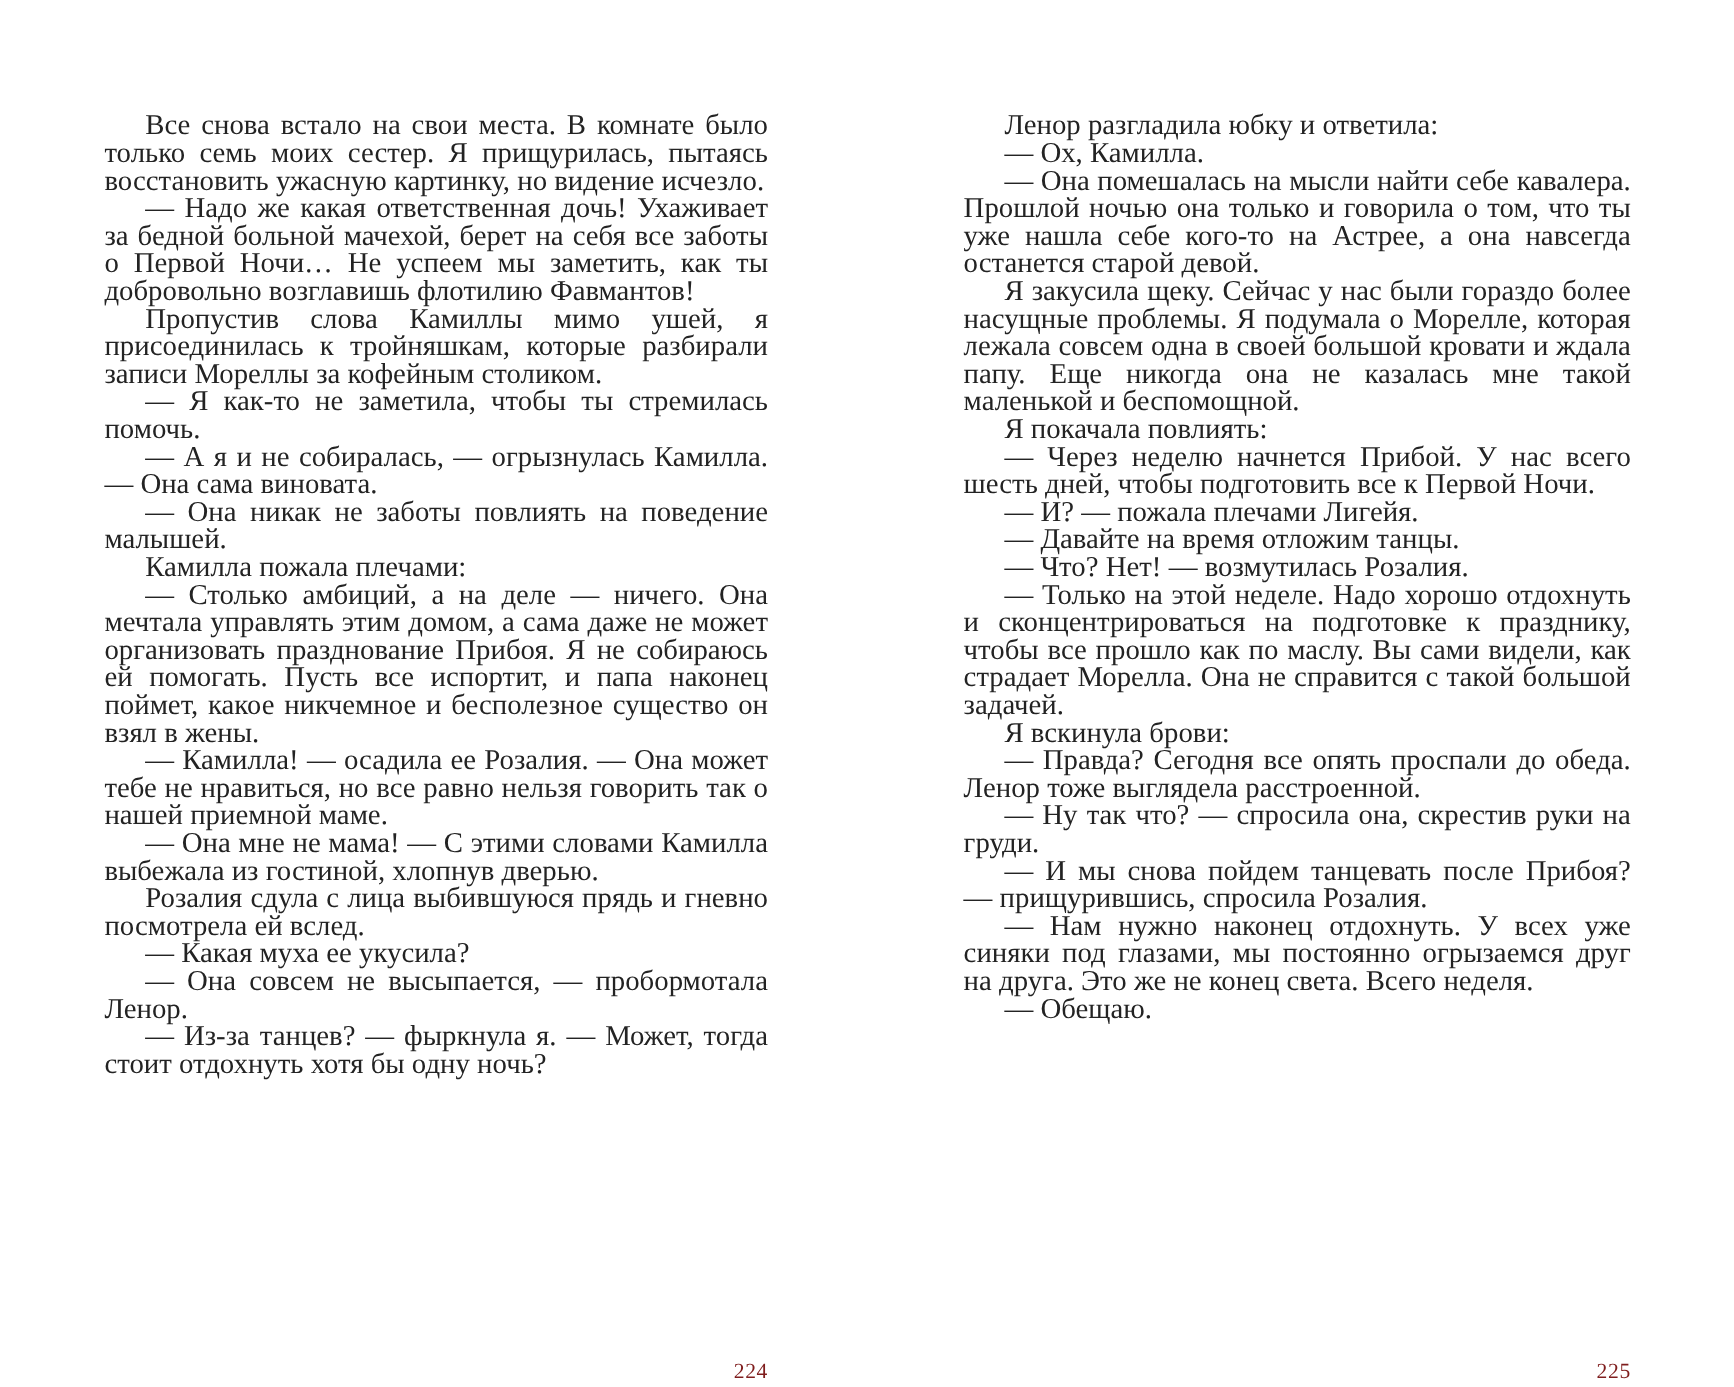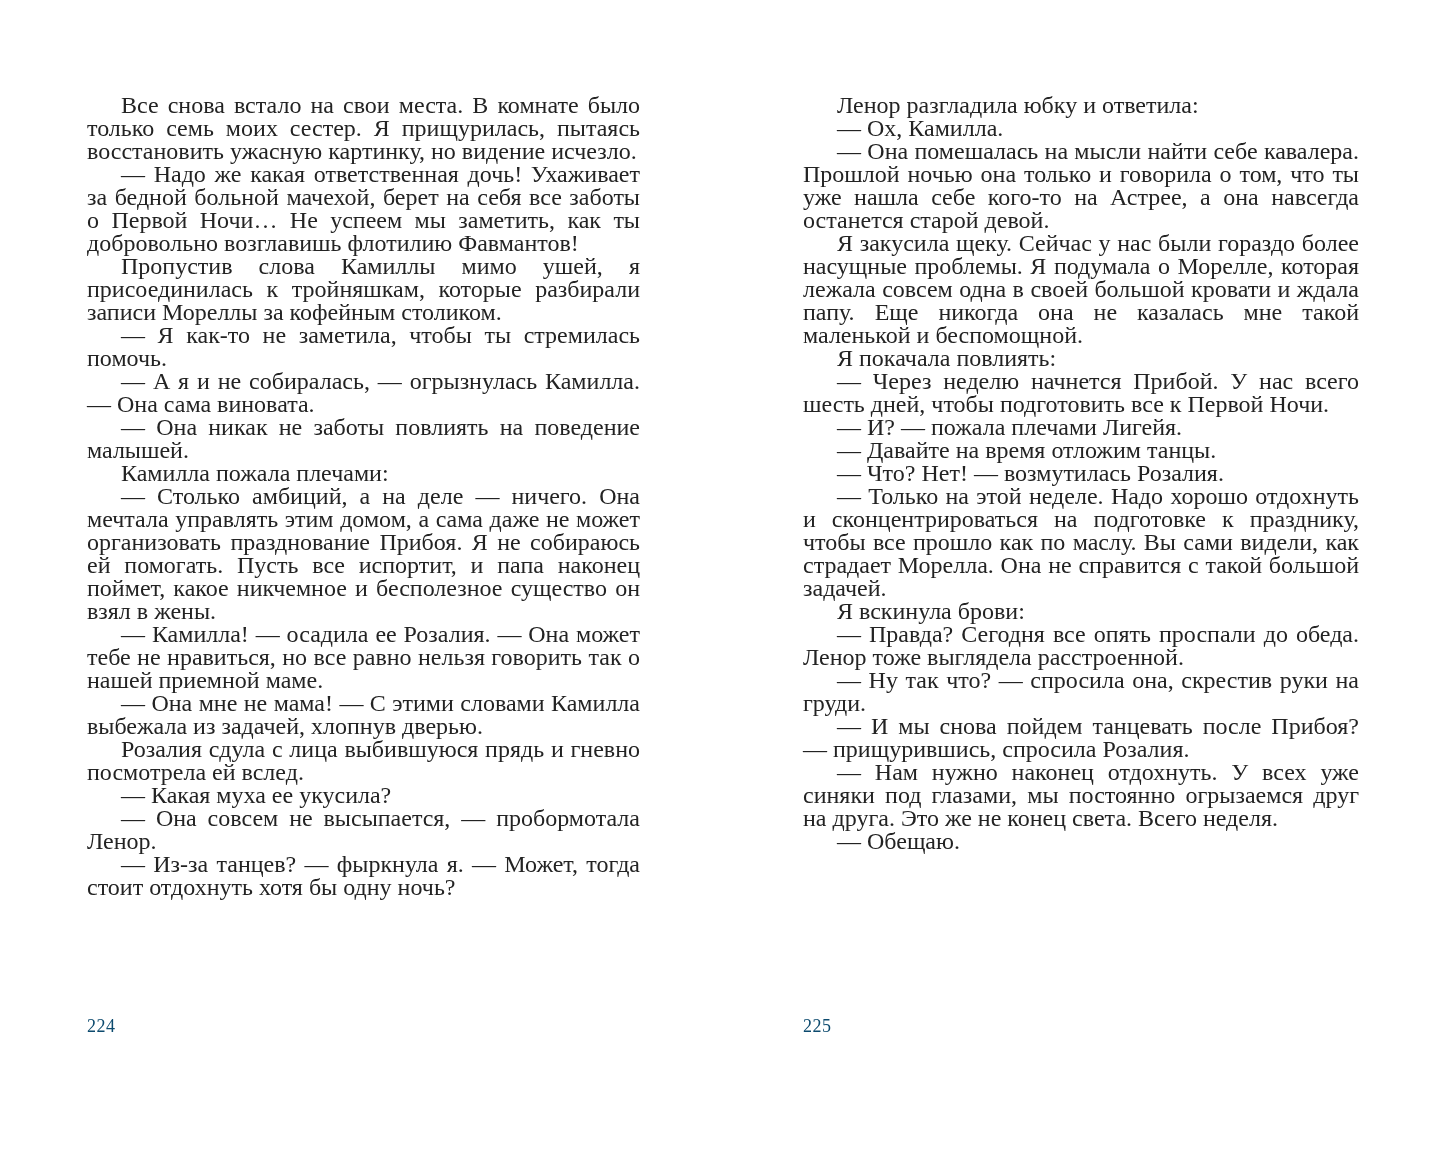--- a/index.html
+++ b/index.html
@@ -38,23 +38,23 @@
   .page-text-left {
     left: 87px;
     width: 553px;
   }
   .page-text-right {
     left: 803px;
     width: 556px;
   }
   .folio {
     position: absolute;
-    top: 1016px;
-    text-align: left;
-    color: #0c4a6e;
+    top: 1132px;
+    text-align: right;
+    color: #7f1d1d;
     font-size: 18px;
     line-height: 20px;
     letter-spacing: 0.5px;
   }
   .folio-left {
     left: 87px;
     width: 553px;
   }
   .folio-right {
     left: 803px;
@@ -69,21 +69,21 @@
   <div class="page-text page-text-left" lang="ru">
       <p>Все снова встало на свои места. В комнате было только семь моих сестер. Я прищурилась, пытаясь восстановить ужасную картинку, но видение исчезло.</p>
       <p>— Надо же какая ответственная дочь! Ухаживает за бедной больной мачехой, берет на себя все заботы о Первой Ночи… Не успеем мы заметить, как ты добровольно возглавишь флотилию Фавмантов!</p>
       <p>Пропустив слова Камиллы мимо ушей, я присоединилась к тройняшкам, которые разбирали записи Мореллы за кофейным столиком.</p>
       <p>— Я как-то не заметила, чтобы ты стремилась помочь.</p>
       <p>— А я и не собиралась, — огрызнулась Камилла. — Она сама виновата.</p>
       <p>— Она никак не заботы повлиять на поведение малышей.</p>
       <p>Камилла пожала плечами:</p>
       <p>— Столько амбиций, а на деле — ничего. Она мечтала управлять этим домом, а сама даже не может организовать празднование Прибоя. Я не собираюсь ей помогать. Пусть все испортит, и папа наконец поймет, какое никчемное и бесполезное существо он взял в жены.</p>
       <p>— Камилла! — осадила ее Розалия. — Она может тебе не нравиться, но все равно нельзя говорить так о нашей приемной маме.</p>
-      <p>— Она мне не мама! — С этими словами Камилла выбежала из задачей, хлопнув дверью.</p>
+      <p>— Она мне не мама! — С этими словами Камилла выбежала из гостиной, хлопнув дверью.</p>
       <p>Розалия сдула с лица выбившуюся прядь и гневно посмотрела ей вслед.</p>
       <p>— Какая муха ее укусила?</p>
       <p>— Она совсем не высыпается, — пробормотала Ленор.</p>
       <p>— Из-за танцев? — фыркнула я. — Может, тогда стоит отдохнуть хотя бы одну ночь?</p>
     </div>
 
   <div class="page-text page-text-right" lang="ru">
       <p>Ленор разгладила юбку и ответила:</p>
       <p>— Ох, Камилла.</p>
       <p>— Она помешалась на мысли найти себе кавалера. Прошлой ночью она только и говорила о том, что ты уже нашла себе кого-то на Астрее, а она навсегда останется старой девой.</p>

